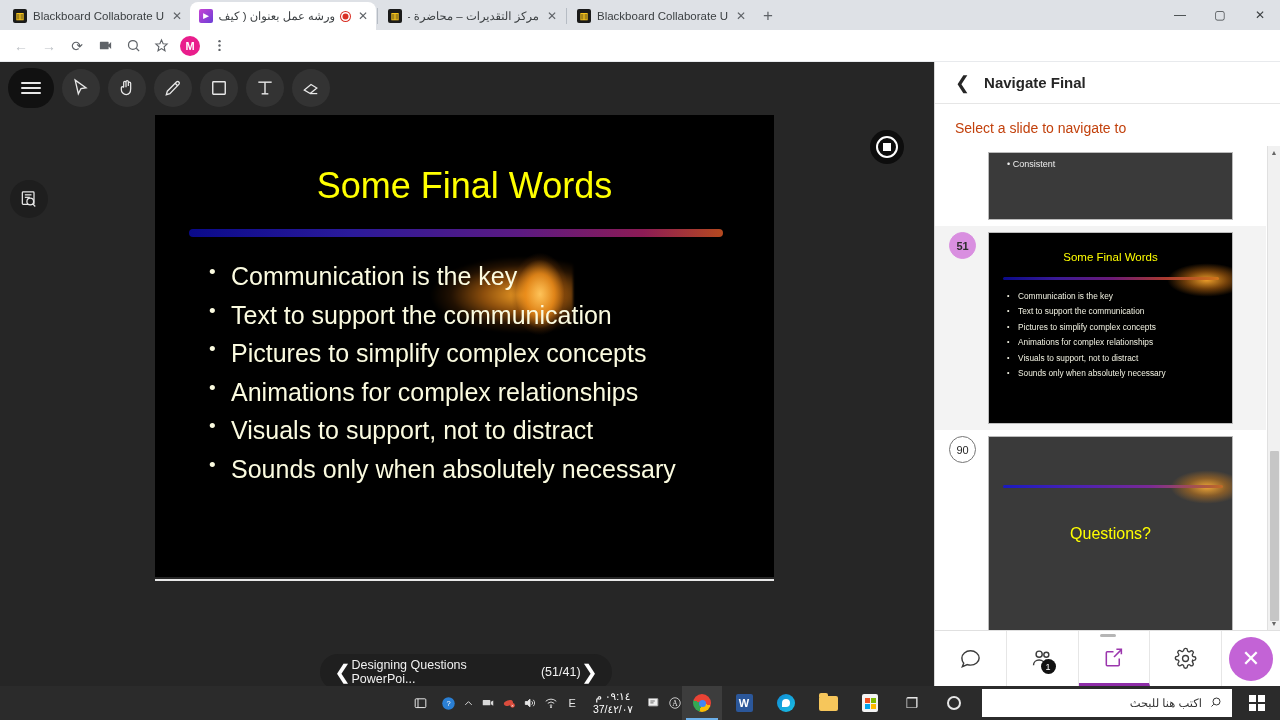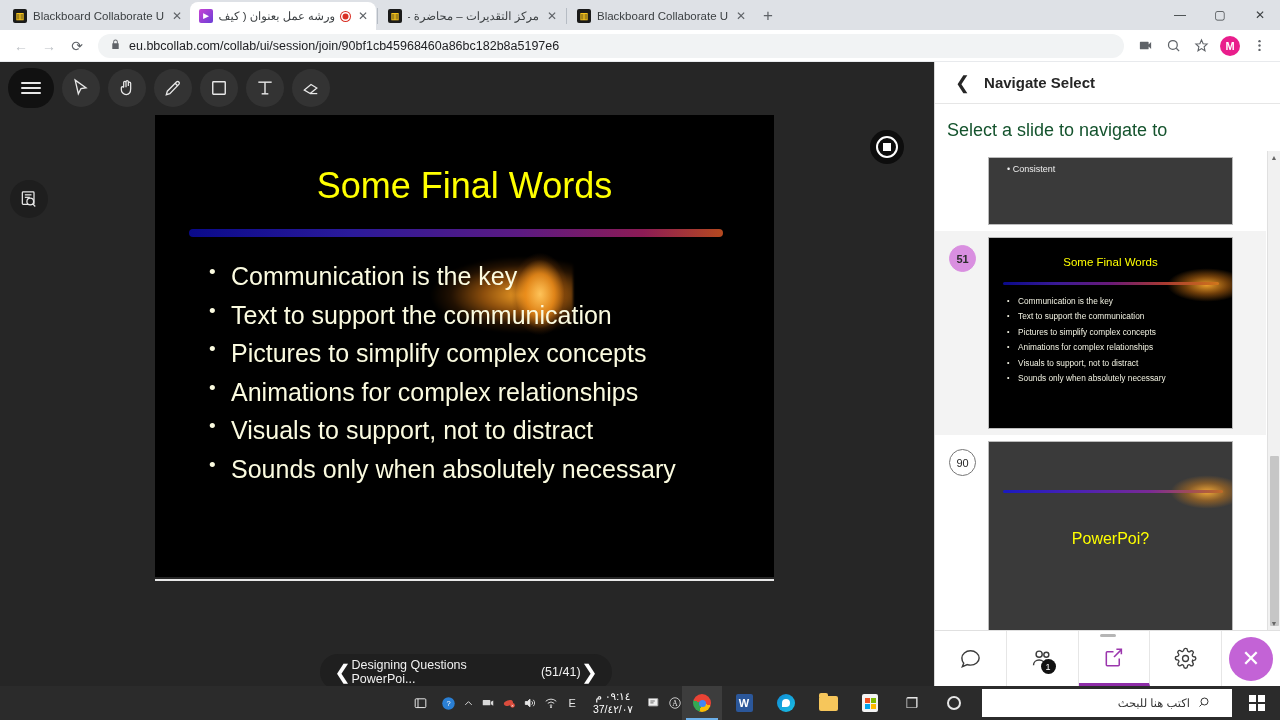--- a/index.html
+++ b/index.html
@@ -157,31 +157,31 @@
   .panel {
     position:absolute; left:934px; top:62px; width:346px; height:624px; background:#fff;
     border-left:1px solid #d9d9d9; display:flex; flex-direction:column;
   }
   .panel-head {
     height:42px; display:flex; align-items:center; gap:14px; padding:0 20px;
     border-bottom:1px solid #e6e6e6; flex:0 0 42px;
   }
   .panel-head .back { font-size:18px; color:#262626; line-height:1; }
   .panel-head .ptitle { font-size:15px; font-weight:bold; color:#262626; }
-  .panel-sub { padding:16px 12px 10px; font-size:18px; color:#14532d; flex:0 0 auto; }
+  .panel-sub { padding:16px 20px 10px; font-size:14px; color:#c2410c; flex:0 0 auto; }
   .thumb-list { flex:1; overflow:hidden; position:relative; padding-right:14px; }
   .thumb-row {
     display:flex; align-items:flex-start; gap:12px; padding:6px 8px 6px 14px;
     position:relative;
   }
   .thumb-row.selected { background:#f3f3f3; }
   .slide-num {
     width:27px; height:27px; border-radius:50%; flex:0 0 27px;
     display:flex; align-items:center; justify-content:center;
-    font-size:11px; color:#262626; border:1px solid #767676; background:#fff;margin-top:8px;
+    font-size:11px; color:#262626; border:1px solid #767676; background:#fff;
   }
   .slide-num.active { background:#d98fe0; border-color:#d98fe0; color:#2c2c2c; font-weight:bold; }
   .thumb {
     width:245px; height:auto; background:#000; border:1px solid #bbb; position:relative;
     overflow:hidden;
   }
   .thumb.dark { background:#3a3a3a; }
   .thumb-partial { height:68px; }
   .thumb-51 { height:192px; }
   .thumb-52 { height:196px; }
@@ -233,21 +233,21 @@
   
   .taskbar {
     position:absolute; left:0; top:686px; width:1280px; height:34px;
     background:#2b2b2b; display:flex; align-items:center; direction:rtl;
   }
   .tb-start { width:46px; height:34px; display:flex; align-items:center; justify-content:center; }
   .tb-start .winlogo { display:grid; grid-template-columns:7px 7px; grid-template-rows:7px 7px; gap:2px; }
   .tb-start .winlogo i { background:#fff; display:block; }
   .tb-search {
     width:250px; height:28px; background:#fff; margin:0 2px;
-    display:flex; align-items:center; padding:0 22px; gap:8px; direction:rtl;
+    display:flex; align-items:center; padding:0 10px; gap:8px; direction:rtl;
   }
   .tb-search .sicon { font-size:12px; color:#333; transform:scaleX(-1); }
   .tb-search .stext { font-size:11.5px; color:#333; }
   .tb-apps { display:flex; align-items:center; gap:2px; direction:ltr; margin-right:6px; }
   .tb-app { width:40px; height:34px; display:flex; align-items:center; justify-content:center;
     position:relative; }
   .tb-app.on { background:#3d3d3d; }
   .tb-app.on::after { content:""; position:absolute; left:4px; right:4px; bottom:0; height:2px;
     background:#6cb0ea; }
   .tb-tray { margin-left:auto; display:flex; align-items:center; gap:7px; direction:ltr; padding-left:8px; }
@@ -322,28 +322,20 @@
       <div class="winctrl">▢</div>
       <div class="winctrl">✕</div>
     </div>
   </div>
 
   <div class="browser-toolbar">
     <div class="navbtn dim">←</div>
     <div class="navbtn dim">→</div>
     <div class="navbtn">⟳</div>
 
-    <div class="omnibox">
-      <span class="lock">
-        <svg viewBox="0 0 24 24" width="11" height="11" fill="#5f6368">
-            <path d="M12 1a5 5 0 0 0-5 5v3H6a1 1 0 0 0-1 1v11a1 1 0 0 0 1 1h12a1 1 0 0 0 1-1V10a1 1 0 0 0-1-1h-1V6a5 5 0 0 0-5-5zm0 2a3 3 0 0 1 3 3v3H9V6a3 3 0 0 1 3-3z"></path>
-          </svg>
-      </span>
-      <span class="url">eu.bbcollab.com/collab/ui/session/join/90bf1cb45968460a86bc182b8a5197e6</span>
-    </div>
 
     <div class="tbicon">
       <svg viewBox="0 0 24 24" fill="#5f6368" width="15" height="15">
           <path d="M17 10.5V7a1 1 0 0 0-1-1H4a1 1 0 0 0-1 1v10a1 1 0 0 0 1 1h12a1 1 0 0 0 1-1v-3.5l4 4v-11l-4 4z"></path>
         </svg>
     </div>
     <div class="tbicon">
       <svg viewBox="0 0 24 24" fill="none" stroke="#5f6368" stroke-width="2" width="15" height="15">
           <circle cx="11" cy="11" r="7"></circle>
           <line x1="16.5" y1="16.5" x2="21" y2="21"></line>
@@ -481,21 +473,21 @@
             <path d="M4.5 20c0-3.4 2.6-5.5 5.5-5.5 1.6 0 3 .6 4 1.6"></path>
             <path d="M15 10.5l4-4M17 6.3l2.2.5.5 2.2"></path>
           </svg>
       </div>
     </div>
   </div>
 
   <div class="panel">
     <div class="panel-head">
       <span class="back">❮</span>
-      <span class="ptitle">Navigate Select</span>
+      <span class="ptitle">Navigate Final</span>
     </div>
 
     <div class="panel-sub">Select a slide to navigate to</div>
 
     <div class="thumb-list">
 
       <div class="thumb-row">
         <span class="slide-num" style="visibility:hidden"></span>
         <div class="thumb dark thumb-partial">
           <span class="t-partial-bullet">Consistent</span>
@@ -517,21 +509,21 @@
             <li>Sounds only when absolutely necessary</li>
           </ul>
         </div>
       </div>
 
       <div class="thumb-row">
         <span class="slide-num">90</span>
         <div class="thumb dark thumb-52">
           <div class="t52-comet"></div>
           <div class="t52-rule"></div>
-          <div class="t52-q">PowerPoi?</div>
+          <div class="t52-q">Questions?</div>
         </div>
       </div>
 
       <div class="panel-scrollbar">
         <div class="psb-arrow">▲</div>
         <div class="psb-thumb"></div>
         <div class="psb-arrow" style="position:absolute;bottom:0;left:0;right:0">▼</div>
       </div>
     </div>
 

